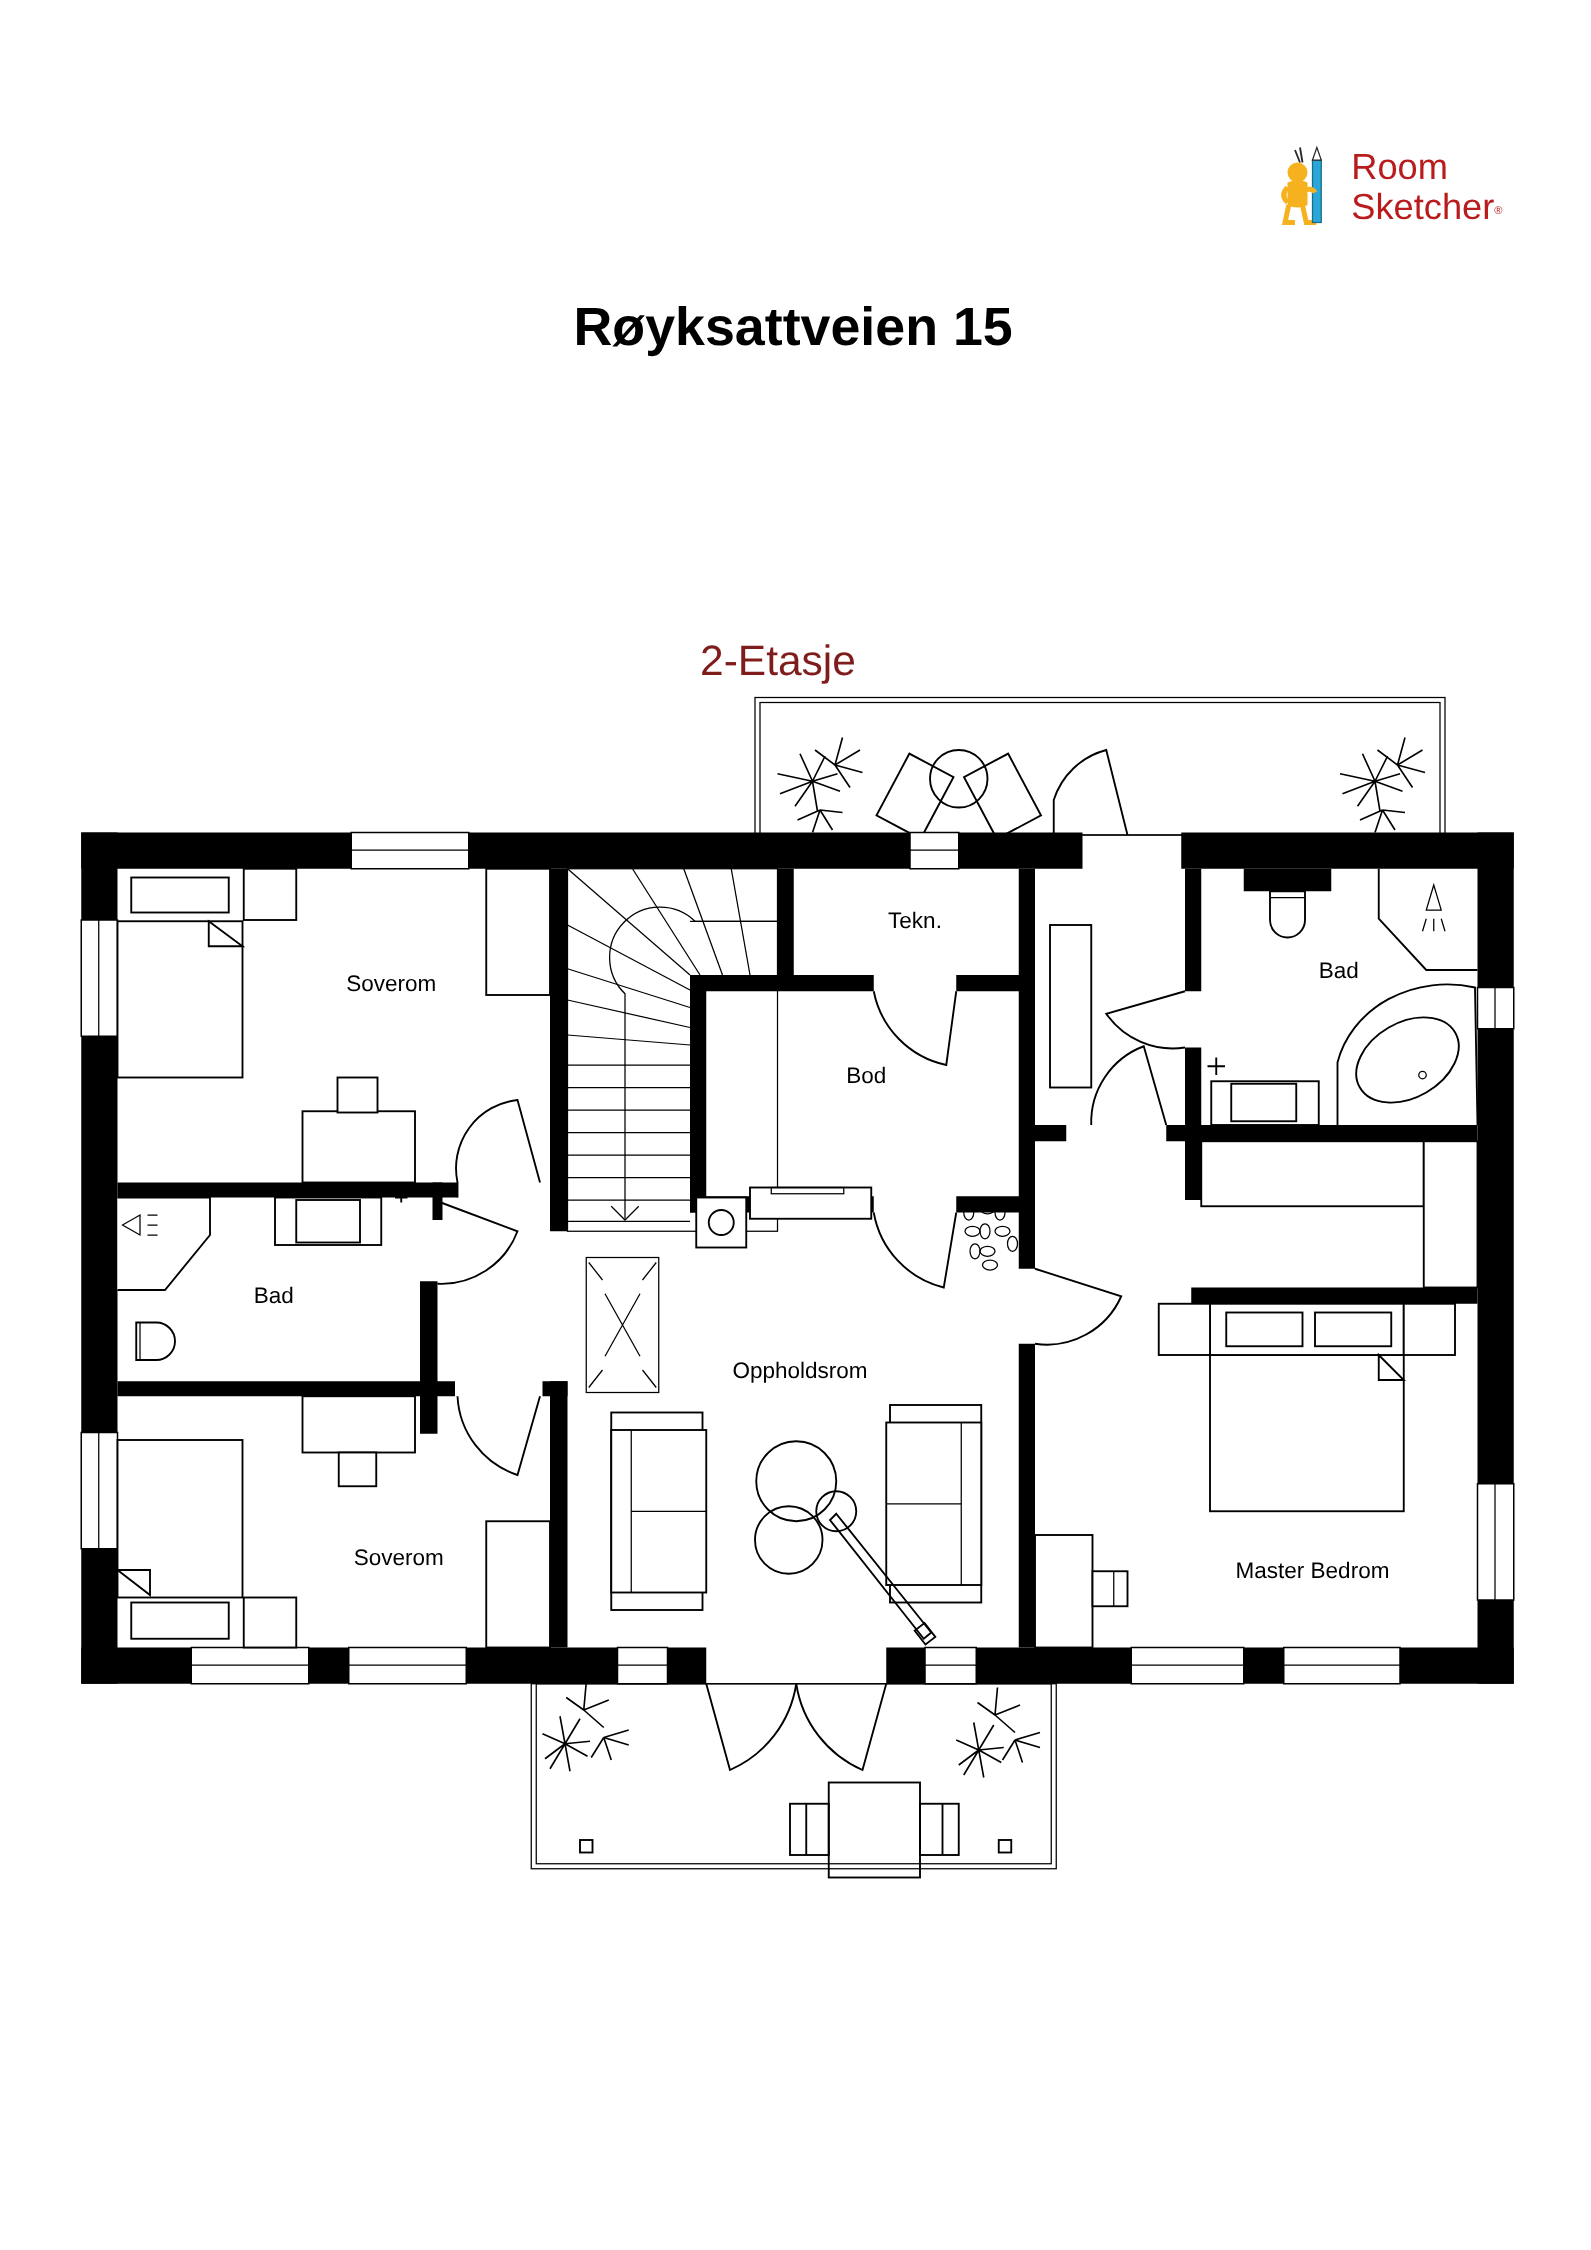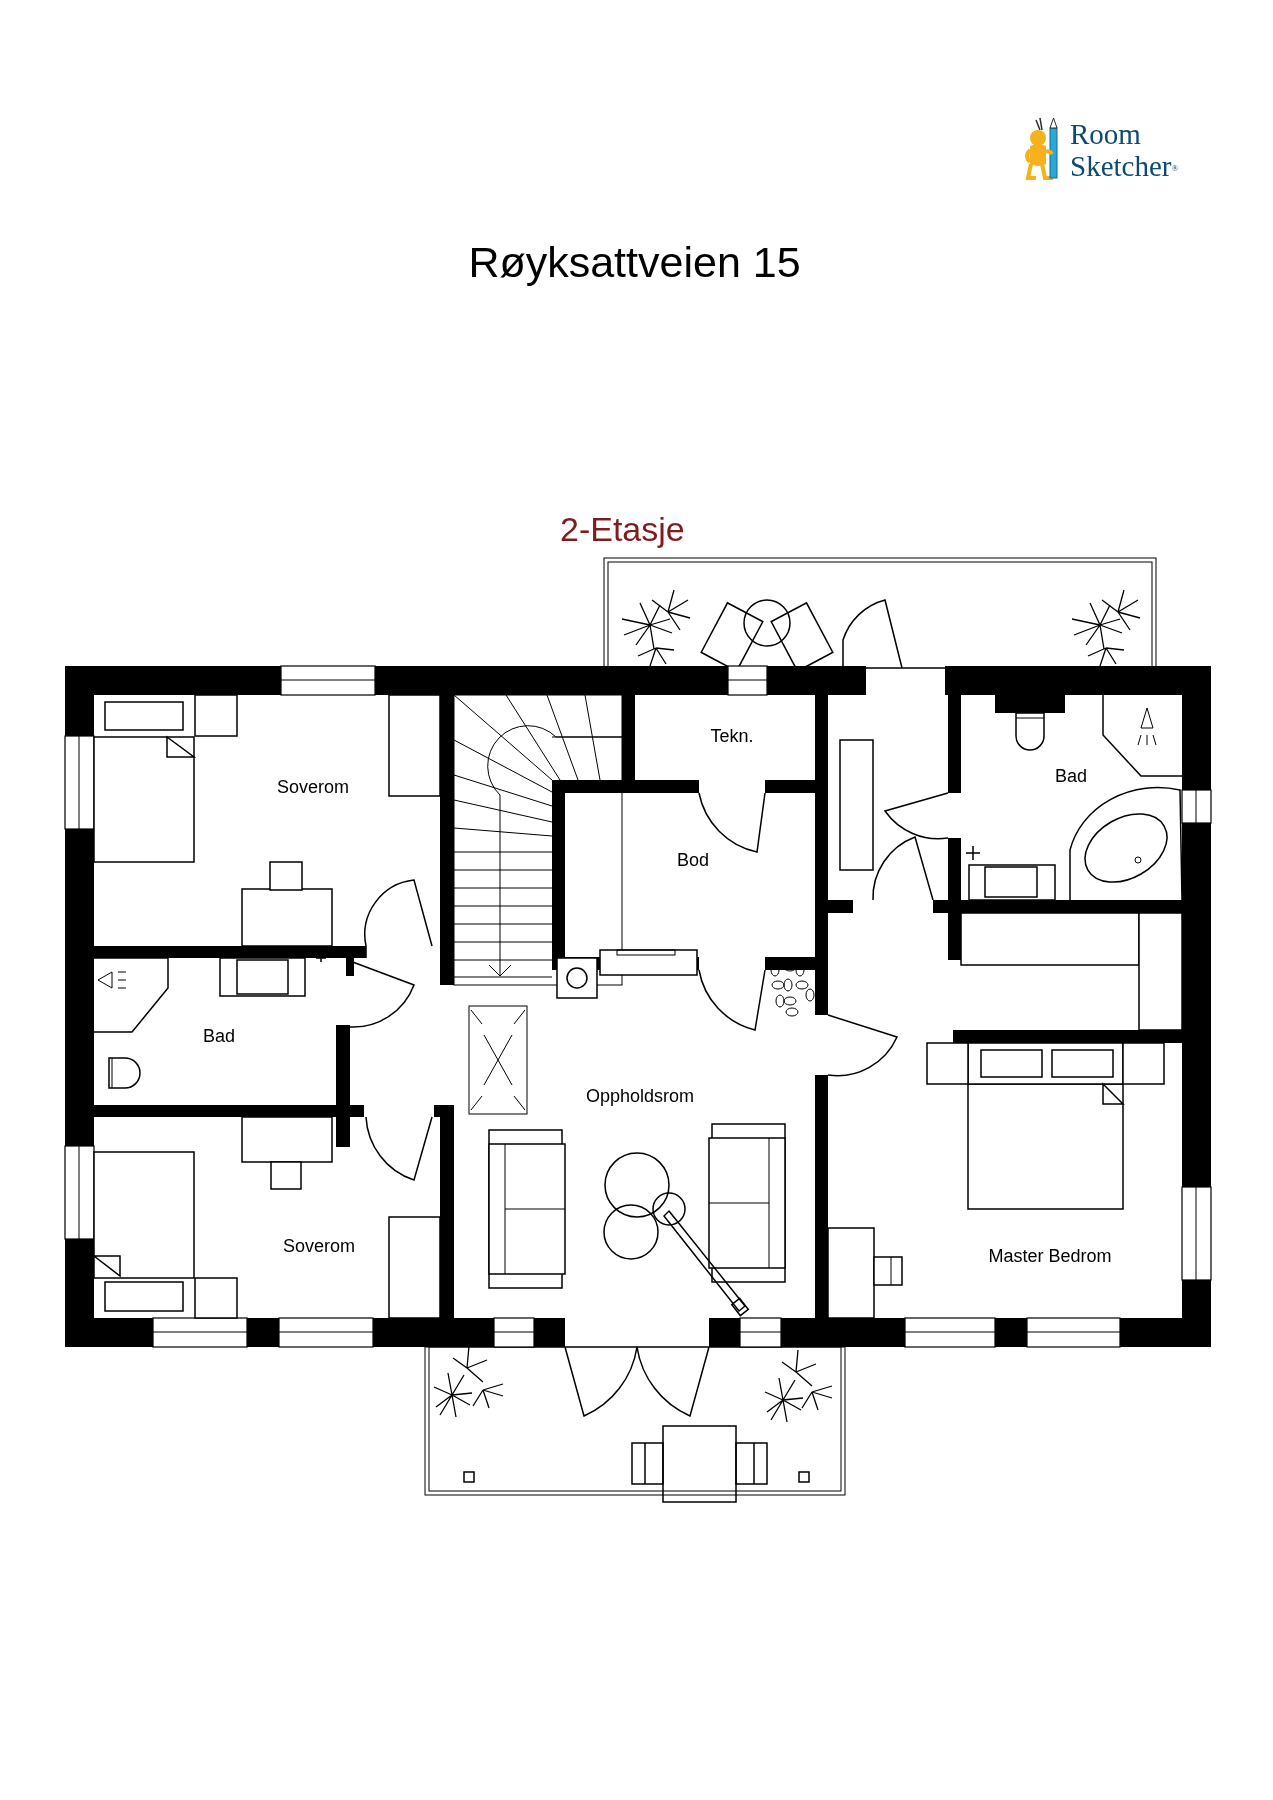--- a/index.html
+++ b/index.html
@@ -1,20 +1,20 @@
 <!DOCTYPE html>
 <html><head>
 <meta charset="utf-8">
 <style>
   html, body { margin:0; padding:0; background:#ffffff; }
   body { width:1273px; height:1800px; position:relative; overflow:hidden; font-family:"Liberation Sans", sans-serif; }
   .logo { position:absolute; left:1022px; top:112px; width:200px; height:80px; }
-  .logo-text { position:absolute; left:48px; top:6px; font-family:Liberation Serif, serif; color:#0c4a6e; font-size:29px; line-height:32px; }
+  .logo-text { position:absolute; left:59px; top:6px; font-family:Liberation Sans, sans-serif; color:#b91c1c; font-size:29px; line-height:32px; }
   .logo-reg { font-size:9px; vertical-align:top; position:relative; top:2px; }
-  .title { position:absolute; left:0; width:1273px; top:238px; text-align:center; font-size:43px; color:#000; }
+  .title { position:absolute; left:0; width:1273px; top:238px; text-align:center; font-size:43px; color:#000;font-weight:bold; }
   .title span { position:relative; left:-2px; }
   .floor-label { position:absolute; left:560px; top:510px; font-size:34px; color:#7f1d1d; }
   svg.plan { position:absolute; left:0; top:0; }
   .room-label { font-family:"Liberation Sans", sans-serif; font-size:18px; fill:#000; }
   .ln { fill:none; stroke:#000; stroke-width:1.5; }
   .lnt { fill:none; stroke:#000; stroke-width:1; }
   .wall { fill:#000; }
   .win { fill:#fff; stroke:#000; stroke-width:1.2; }
   .furn { fill:#fff; stroke:#000; stroke-width:1.5; }
 </style>

